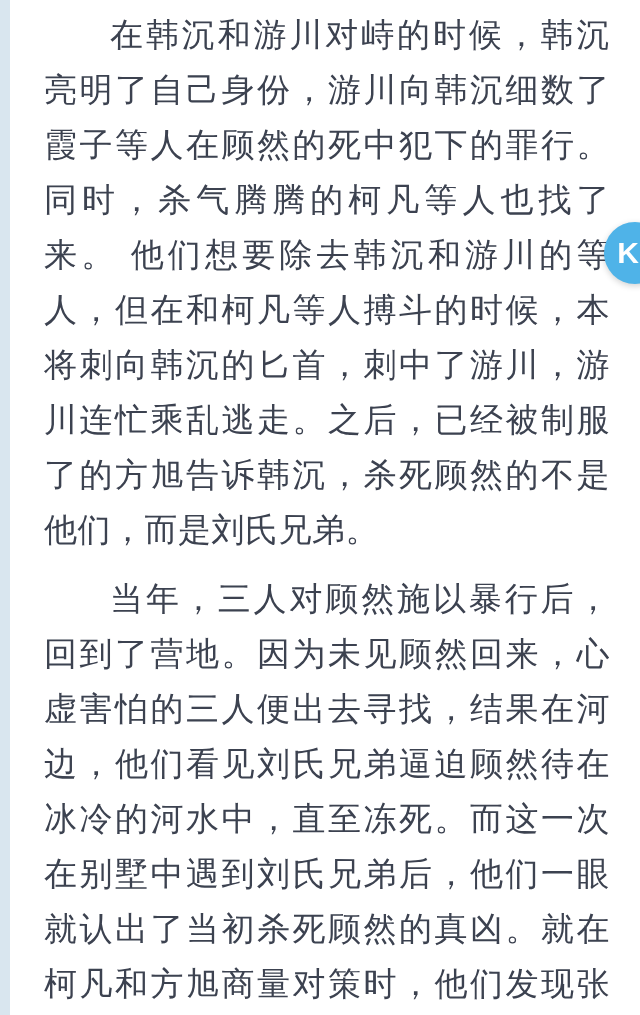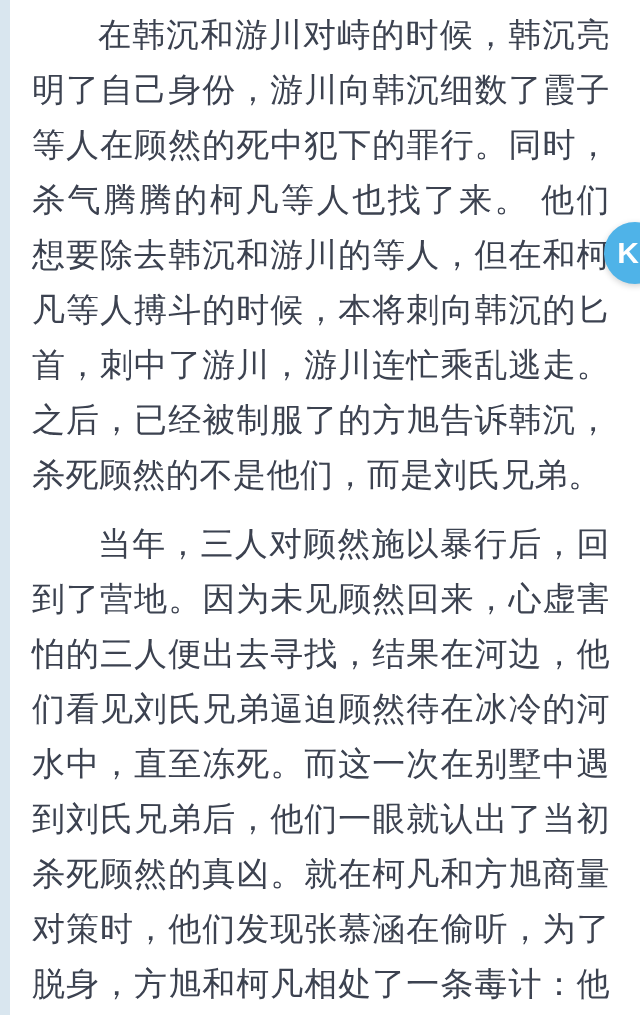--- a/index.html
+++ b/index.html
@@ -39,21 +39,21 @@
     box-sizing: border-box;
   }
   .para {
     color: #3c4250;
     font-size: 33px;
     line-height: 55px;
     letter-spacing: 0.5px;
     text-indent: 66px;
     text-align: justify;
     text-justify: inter-ideograph;
-    margin: 0 0 14px 0;
+    margin: 0 0 14px 12px;
     font-family: "Liberation Serif", "DejaVu Serif", serif;
   }
   .para:last-child {
     margin-bottom: 0;
   }
   .float-badge {
     position: absolute;
     right: -26px;
     top: 222px;
     width: 62px;

